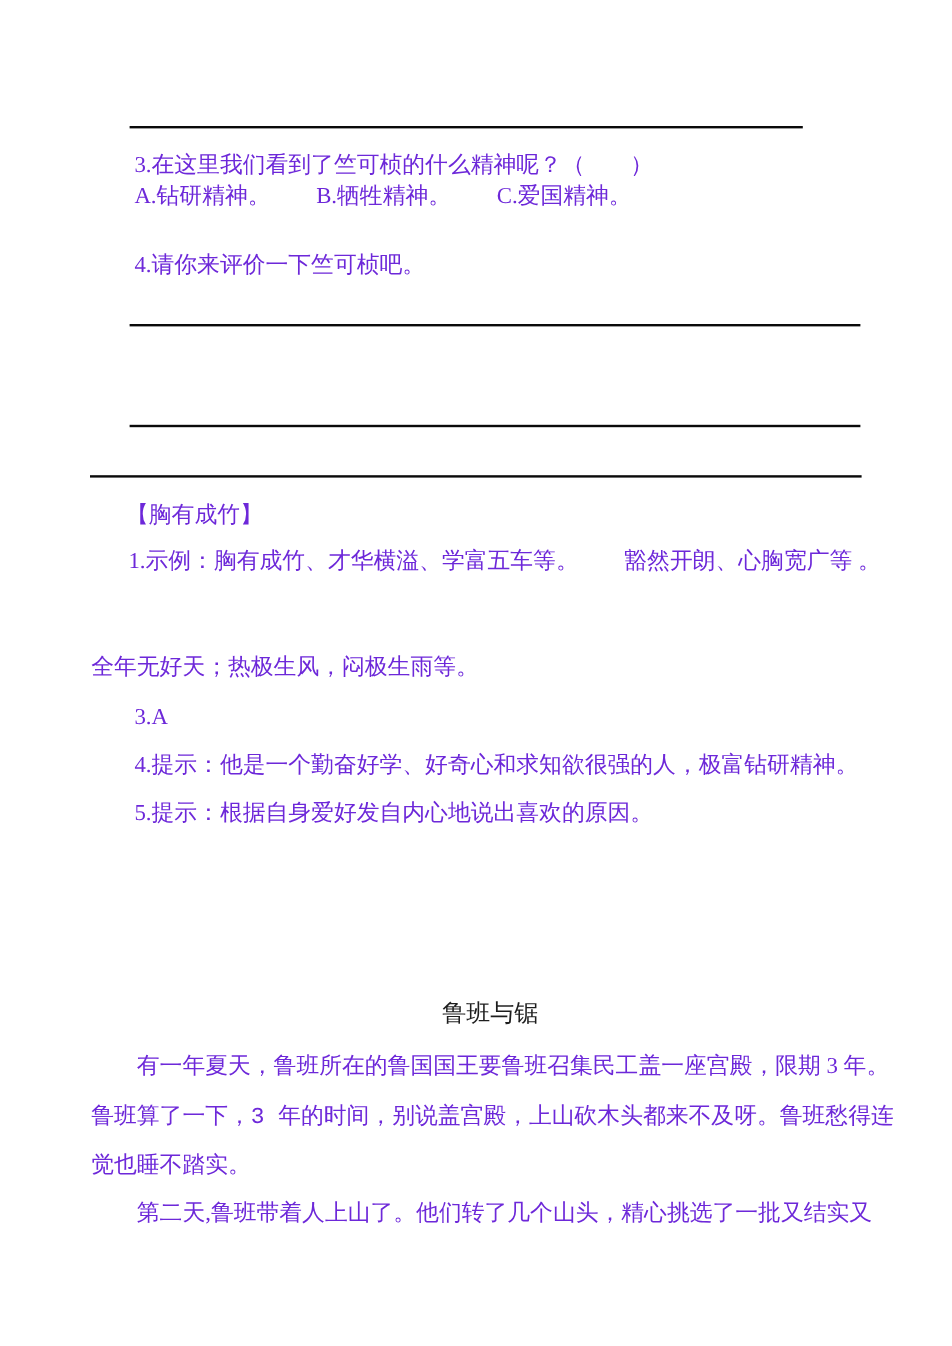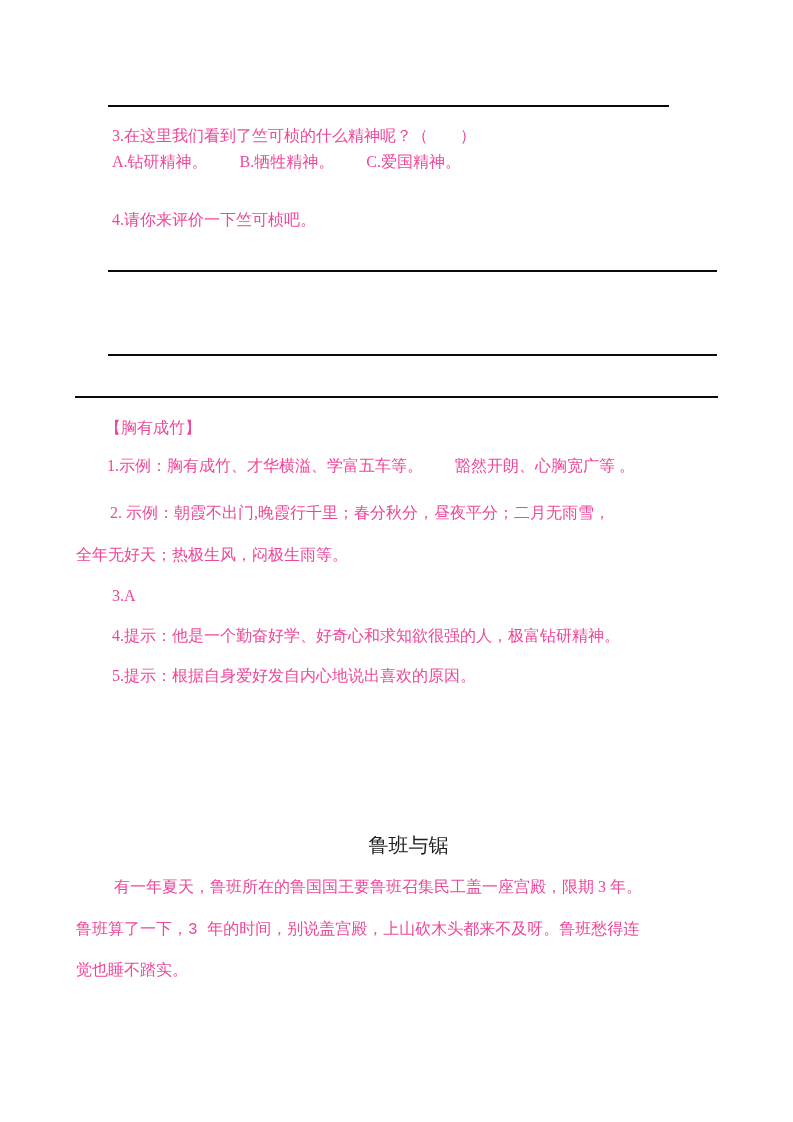--- a/index.html
+++ b/index.html
@@ -15,23 +15,23 @@
     font-family: "Liberation Serif", serif;
   }
   .page {
     position: absolute;
     inset: 0;
     background: #ffffff;
   }
   .line {
     position: absolute;
     left: 112px;
-    font-size: 16px;
+    font-size: 19px;
     line-height: 1.25;
-    color: #ec4899;
+    color: #6d28d9;
     white-space: pre;
     font-family: "Liberation Serif", serif;
     letter-spacing: 0px;
   }
   .cont {
     left: 76px;
   }
   .rule {
     position: absolute;
     height: 2px;
@@ -67,29 +67,29 @@
   <div class="rule" style="top:270px; left:108px; width:609px;"></div>
 
 
   <div class="rule" style="top:354px; left:108px; width:609px;"></div>
   <div class="rule" style="top:396px; left:75px; width:643px;"></div>
 
   <div class="line" style="top:418px; left:105px;">【胸有成竹】</div>
 
   <div class="line" style="top:456px; left:107px;">1.示例：胸有成竹、才华横溢、学富五车等。　　豁然开朗、心胸宽广等 。</div>
 
-  <div class="line" style="top:503px; left:110px;">2. 示例：朝霞不出门,晚霞行千里；春分秋分，昼夜平分；二月无雨雪，</div>
   <div class="line cont" style="top:545px;">全年无好天；热极生风，闷极生雨等。</div>
 
   <div class="line" style="top:586px;">3.A</div>
 
   <div class="line" style="top:626px;">4.提示：他是一个勤奋好学、好奇心和求知欲很强的人，极富钻研精神。</div>
 
   <div class="line" style="top:666px;">5.提示：根据自身爱好发自内心地说出喜欢的原因。</div>
 
   <div class="story-title story-font" style="top:833px;margin-left:12px;">鲁班与锯</div>
 
   <div class="line story-font" style="top:877px; left:114px;">有一年夏天，鲁班所在的鲁国国王要鲁班召集民工盖一座宫殿，限期 3 年。</div>
   <div class="line cont story-font" style="top:920px;font-family:Liberation Mono, monospace;">鲁班算了一下，3 年的时间，别说盖宫殿，上山砍木头都来不及呀。鲁班愁得连</div>
   <div class="line cont story-font" style="top:960px;">觉也睡不踏实。</div>
 
+  <div class="line story-font" style="top:1000px; left:114px;">第二天,鲁班带着人上山了。他们转了几个山头，精心挑选了一批又结实又</div>
 
 </div>
 
 </body></html>

